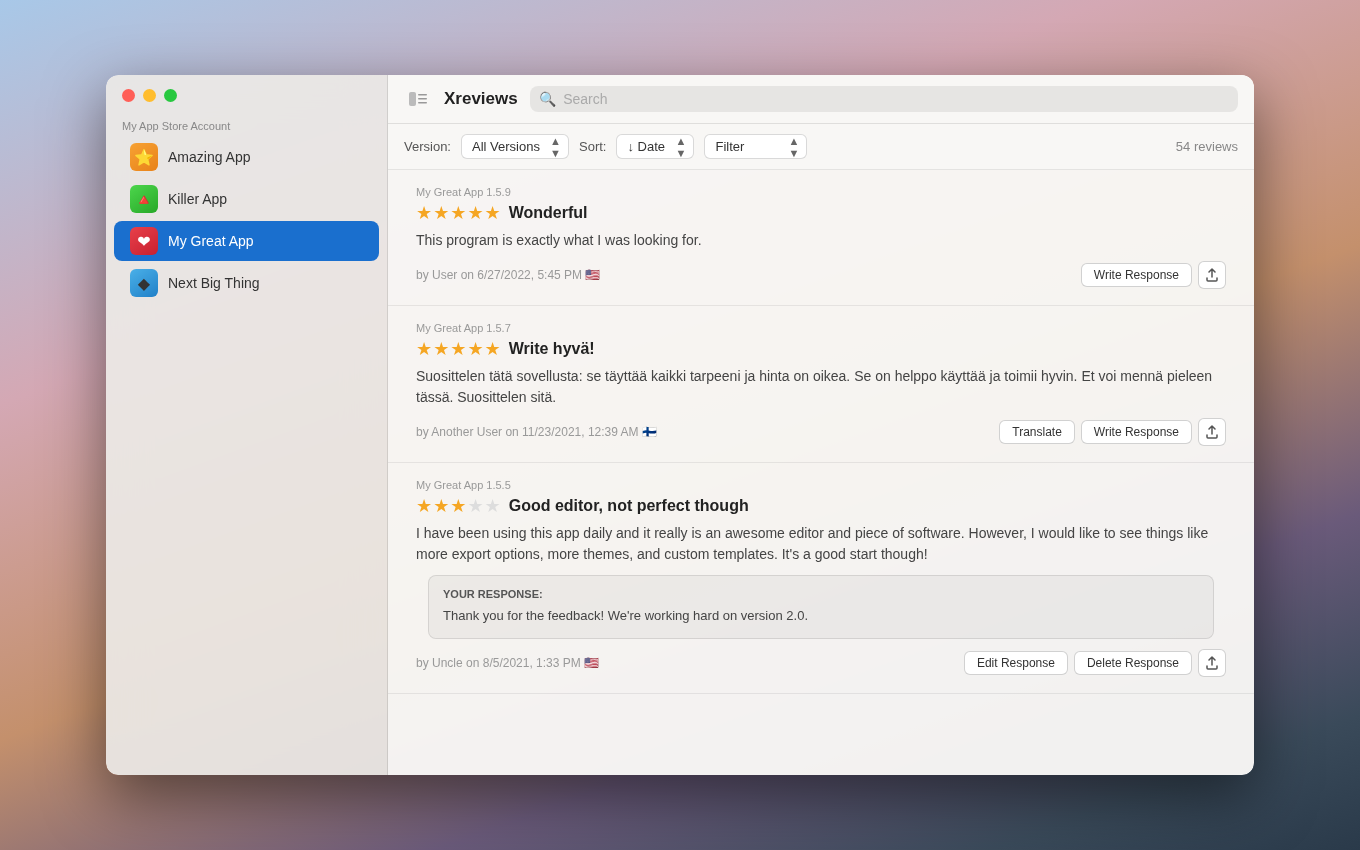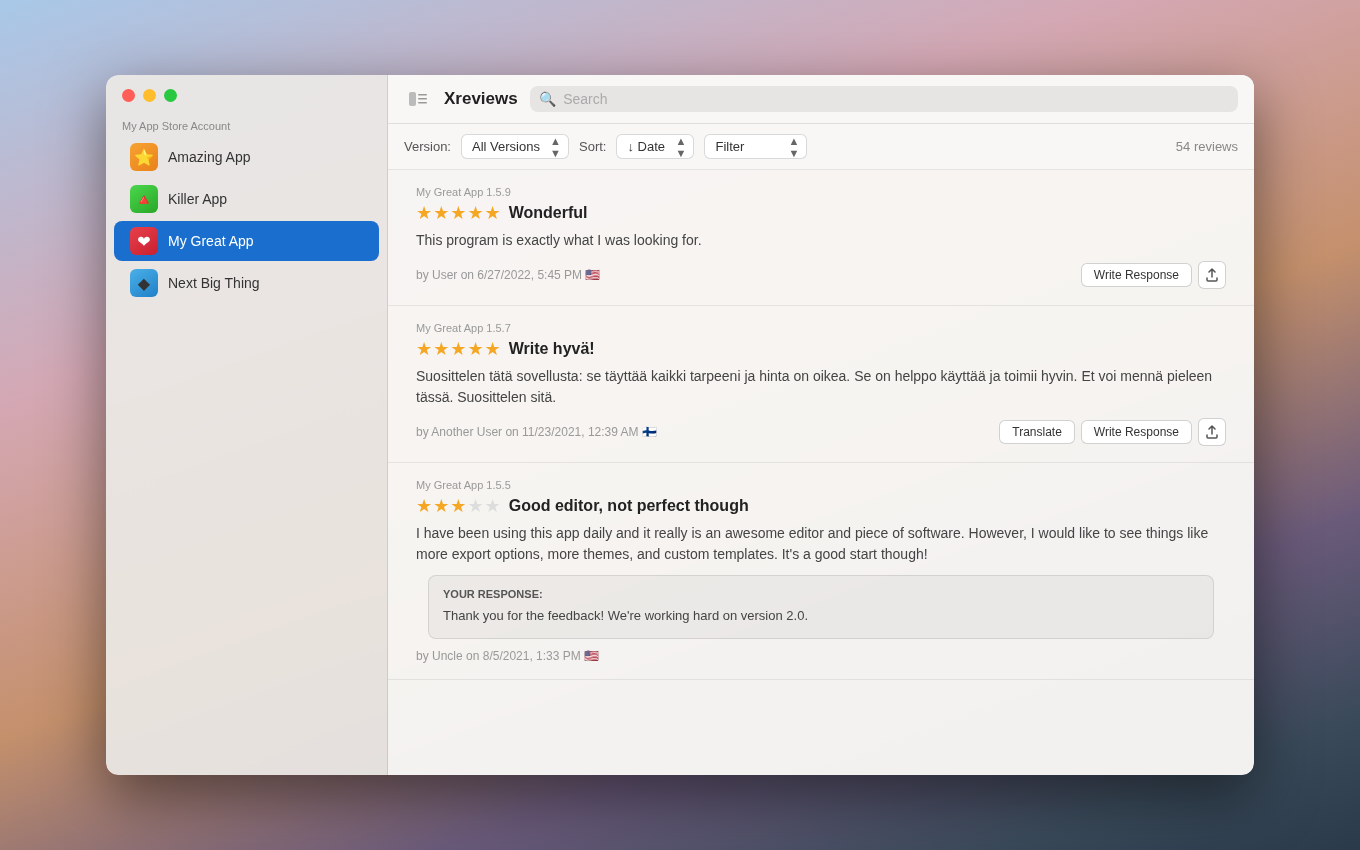--- a/index.html
+++ b/index.html
@@ -509,18 +509,27 @@
         <div class="review-body">I have been using this app daily and it really is an awesome editor and piece of software. However, I would like to see things like more export options, more themes, and custom templates. It's a good start though!</div>
         <div class="response-box">
           <div class="response-label">YOUR RESPONSE:</div>
           <div class="response-text">Thank you for the feedback! We're working hard on version 2.0.</div>
         </div>
         <div class="review-footer">
           <span class="review-meta">
             <span>by Uncle on 8/5/2021, 1:33 PM</span>
             <span> 🇺🇸</span>
           </span>
+          <div class="review-actions">
+            <button class="action-btn">Edit Response</button>
+            <button class="action-btn">Delete Response</button>
+            <div class="share-btn">
+              <svg width="12" height="14" viewBox="0 0 12 14" fill="none">
+                <path d="M6 1v8M3 4l3-3 3 3M1 10v2a1 1 0 001 1h8a1 1 0 001-1v-2" stroke="#555" stroke-width="1.5" stroke-linecap="round" stroke-linejoin="round"></path>
+              </svg>
+            </div>
+          </div>
         </div>
       </div>
 
     </div>
   </div>
 </div>
 
 </body></html>

